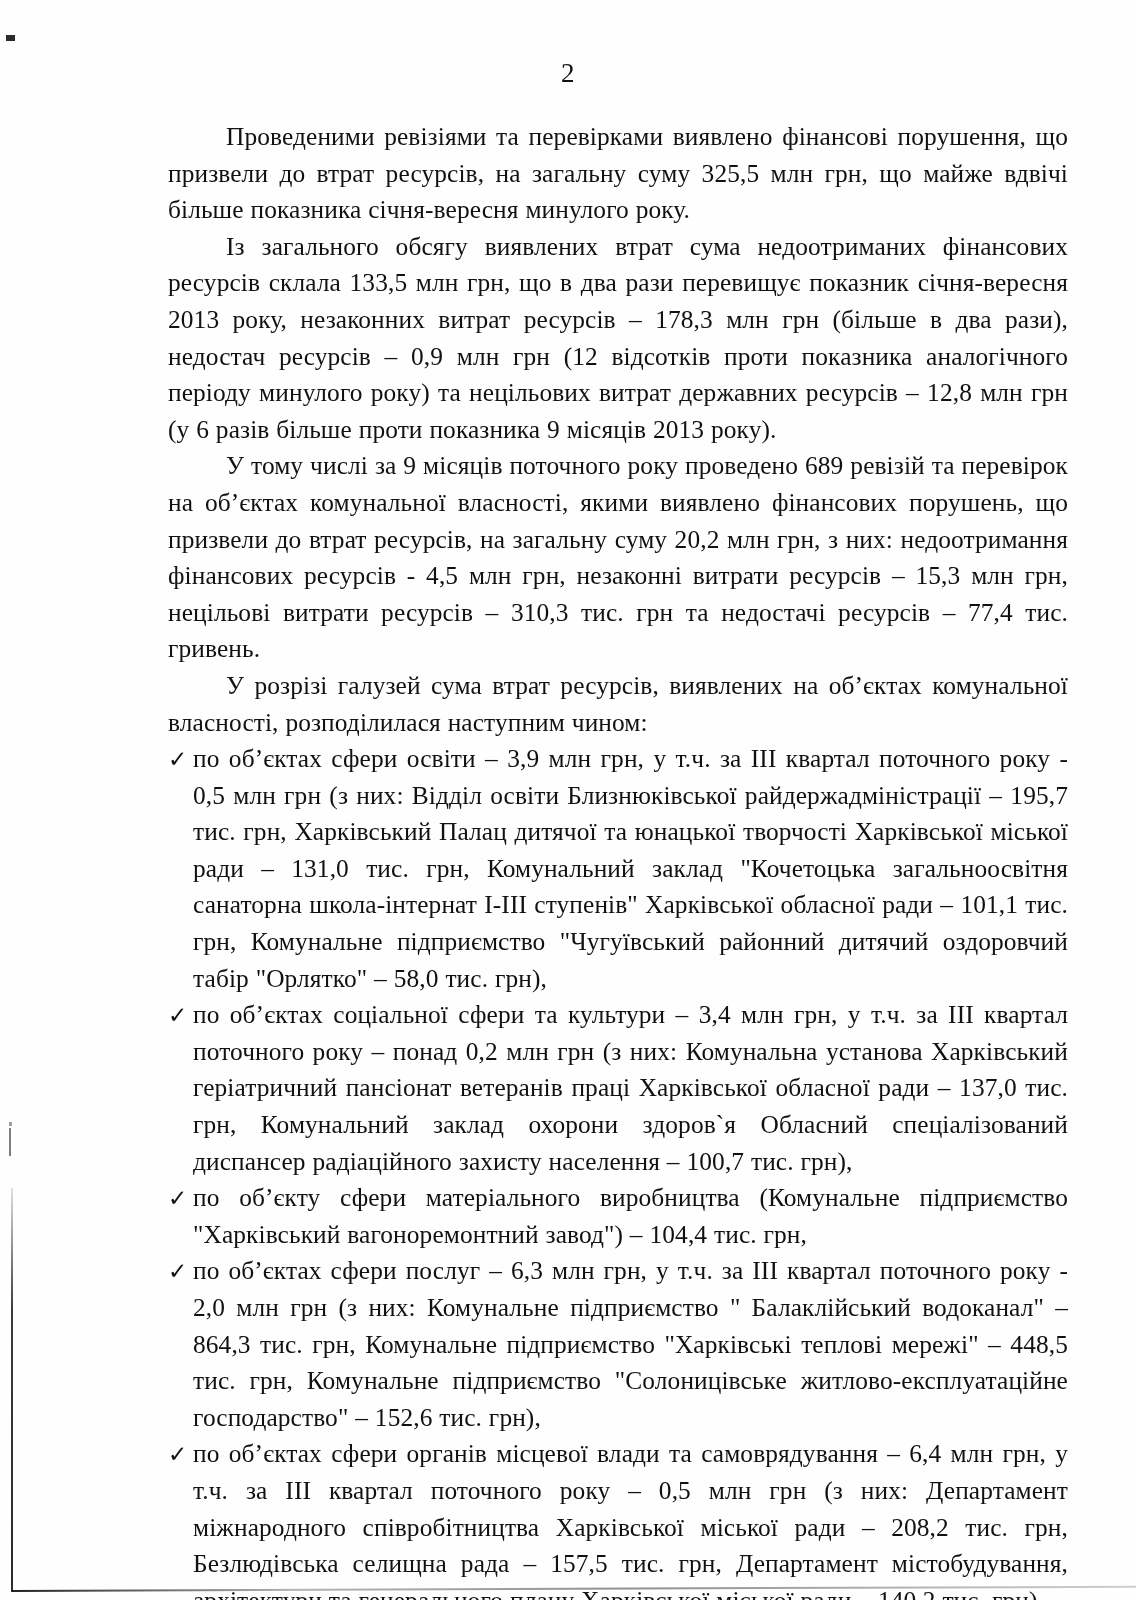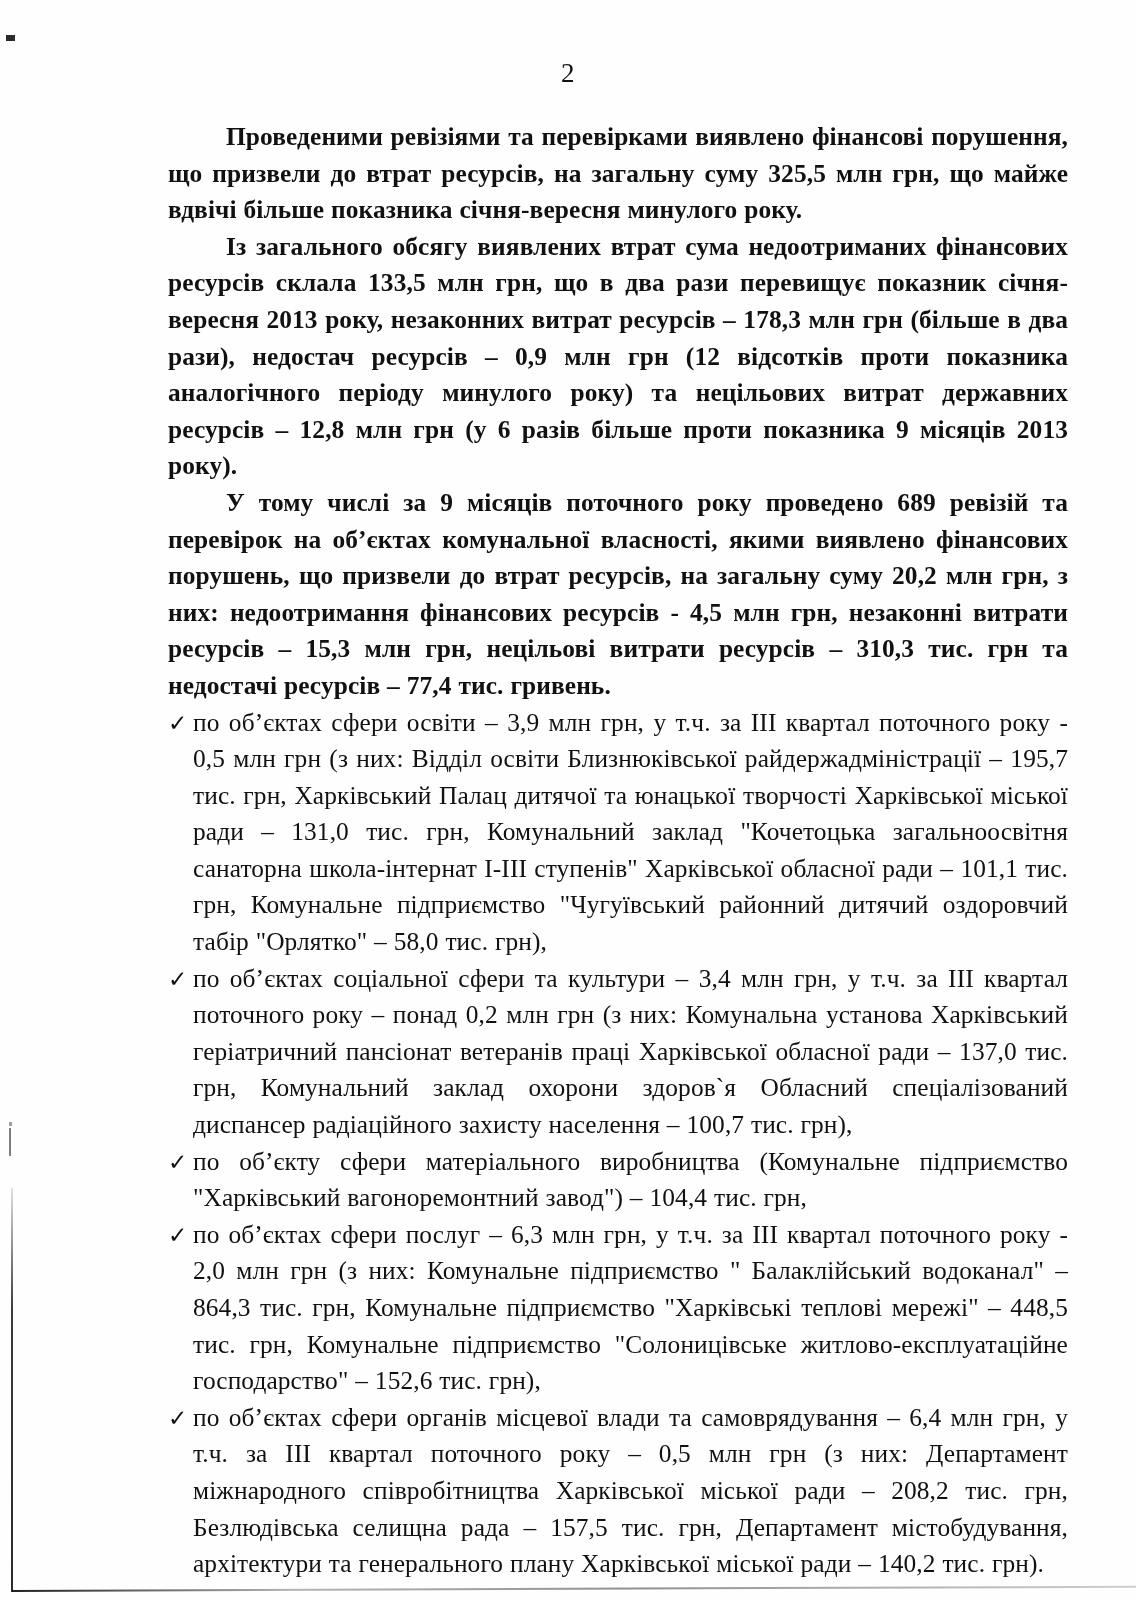--- a/index.html
+++ b/index.html
@@ -81,21 +81,20 @@
   }
   p.para {
     margin: 0;
     text-align: justify;
     text-justify: inter-word;
     text-indent: 58px;
     font-size: 25.4px;
     line-height: 36.6px;
     letter-spacing: 0.1px;
     word-spacing: 0.4px;
-    font-weight: bold;
   }
   ul.checklist {
     list-style: none;
     margin: 0;
     padding: 0;
   }
   li.check-item {
     position: relative;
     padding-left: 25px;
     text-align: justify;
@@ -129,20 +128,21 @@
   <div class="scan-edge-left"></div>
   <div class="scan-edge-bottom"></div>
 
   <div class="page-number">2</div>
 
   <div class="body">
 
     <p class="para">Проведеними ревізіями та перевірками виявлено фінансові порушення, що призвели до втрат ресурсів, на загальну суму 325,5 млн грн, що майже вдвічі більше показника січня-вересня минулого року.</p>
     <p class="para">Із загального обсягу виявлених втрат сума недоотриманих фінансових ресурсів склала 133,5 млн грн, що в два рази перевищує показник січня-вересня 2013 року, незаконних витрат ресурсів – 178,3 млн грн (більше в два рази), недостач ресурсів – 0,9 млн грн (12 відсотків проти показника аналогічного періоду минулого року) та нецільових витрат державних ресурсів – 12,8 млн грн (у 6 разів більше проти показника 9 місяців 2013 року).</p>
     <p class="para">У тому числі за 9 місяців поточного року проведено 689 ревізій та перевірок на об’єктах комунальної власності, якими виявлено фінансових порушень, що призвели до втрат ресурсів, на загальну суму 20,2 млн грн, з них: недоотримання фінансових ресурсів - 4,5 млн грн, незаконні витрати ресурсів – 15,3 млн грн, нецільові витрати ресурсів – 310,3 тис. грн та недостачі ресурсів – 77,4 тис. гривень.</p>
+    <p class="para">У розрізі галузей сума втрат ресурсів, виявлених на об’єктах комунальної власності, розподілилася наступним чином:</p>
 
     <ul class="checklist">
       <li class="check-item">
         <span class="bullet">✓</span>
         <span class="txt">по об’єктах сфери освіти – 3,9 млн грн, у т.ч. за III квартал поточного року - 0,5 млн грн (з них: Відділ освіти Близнюківської райдержадміністрації – 195,7 тис. грн, Харківський Палац дитячої та юнацької творчості Харківської міської ради – 131,0 тис. грн, Комунальний заклад "Кочетоцька загальноосвітня санаторна школа-інтернат I-III ступенів" Харківської обласної ради – 101,1 тис. грн, Комунальне підприємство "Чугуївський районний дитячий оздоровчий табір "Орлятко" – 58,0 тис. грн),</span>
       </li>
       <li class="check-item">
         <span class="bullet">✓</span>
         <span class="txt">по об’єктах соціальної сфери та культури – 3,4 млн грн, у т.ч. за III квартал поточного року – понад 0,2 млн грн (з них: Комунальна установа Харківський геріатричний пансіонат ветеранів праці Харківської обласної ради – 137,0 тис. грн, Комунальний заклад охорони здоров`я Обласний спеціалізований диспансер радіаційного захисту населення – 100,7 тис. грн),</span>
       </li>

